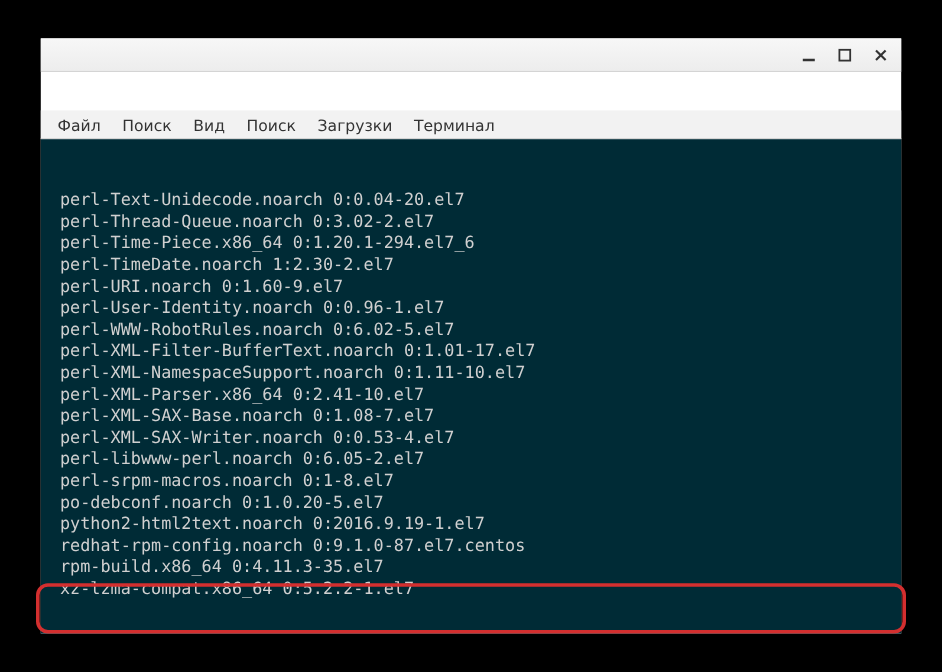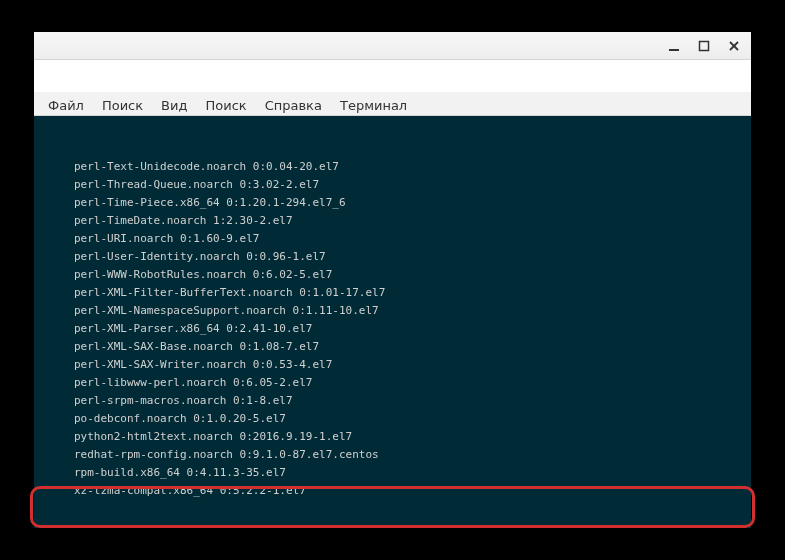--- a/index.html
+++ b/index.html
@@ -75,22 +75,22 @@
       gap: 2px;
       margin-top: 32px;
     }
     .menu-item {
       padding: 2px 8px;
       cursor: pointer;
     }
     .terminal-body {
       flex: 1;
       background: #002b36;
-      padding: 6px 10px 8px 26px;
-      font-size: 11px;
+      padding: 6px 10px 8px 2px;
+      font-size: 14px;
       line-height: 18px;
       color: #d0d0d0;
       overflow: hidden;
       white-space: pre;
       position: relative;
     }
     .pkg-line, .output-line {
       color: #d0d0d0;
       white-space: pre;
     }
@@ -138,21 +138,21 @@
           </svg>
       </div>
     </div>
   </div>
 
   <div class="menubar">
     <span class="menu-item">Файл</span>
     <span class="menu-item">Поиск</span>
     <span class="menu-item">Вид</span>
     <span class="menu-item">Поиск</span>
-    <span class="menu-item">Справка</span>
+    <span class="menu-item">Загрузки</span>
     <span class="menu-item">Терминал</span>
   </div>
 
   <div class="terminal-body">
     <div id="pkg-lines"><div class="pkg-line pkg-indent">perl-Text-Unidecode.noarch 0:0.04-20.el7</div><div class="pkg-line pkg-indent">perl-Thread-Queue.noarch 0:3.02-2.el7</div><div class="pkg-line pkg-indent">perl-Time-Piece.x86_64 0:1.20.1-294.el7_6</div><div class="pkg-line pkg-indent">perl-TimeDate.noarch 1:2.30-2.el7</div><div class="pkg-line pkg-indent">perl-URI.noarch 0:1.60-9.el7</div><div class="pkg-line pkg-indent">perl-User-Identity.noarch 0:0.96-1.el7</div><div class="pkg-line pkg-indent">perl-WWW-RobotRules.noarch 0:6.02-5.el7</div><div class="pkg-line pkg-indent">perl-XML-Filter-BufferText.noarch 0:1.01-17.el7</div><div class="pkg-line pkg-indent">perl-XML-NamespaceSupport.noarch 0:1.11-10.el7</div><div class="pkg-line pkg-indent">perl-XML-Parser.x86_64 0:2.41-10.el7</div><div class="pkg-line pkg-indent">perl-XML-SAX-Base.noarch 0:1.08-7.el7</div><div class="pkg-line pkg-indent">perl-XML-SAX-Writer.noarch 0:0.53-4.el7</div><div class="pkg-line pkg-indent">perl-libwww-perl.noarch 0:6.05-2.el7</div><div class="pkg-line pkg-indent">perl-srpm-macros.noarch 0:1-8.el7</div><div class="pkg-line pkg-indent">po-debconf.noarch 0:1.0.20-5.el7</div><div class="pkg-line pkg-indent">python2-html2text.noarch 0:2016.9.19-1.el7</div><div class="pkg-line pkg-indent">redhat-rpm-config.noarch 0:9.1.0-87.el7.centos</div><div class="pkg-line pkg-indent">rpm-build.x86_64 0:4.11.3-35.el7</div><div class="pkg-line pkg-indent">xz-lzma-compat.x86_64 0:5.2.2-1.el7</div></div>
     <div class="blank-line"></div>
     
     
     
   </div>

